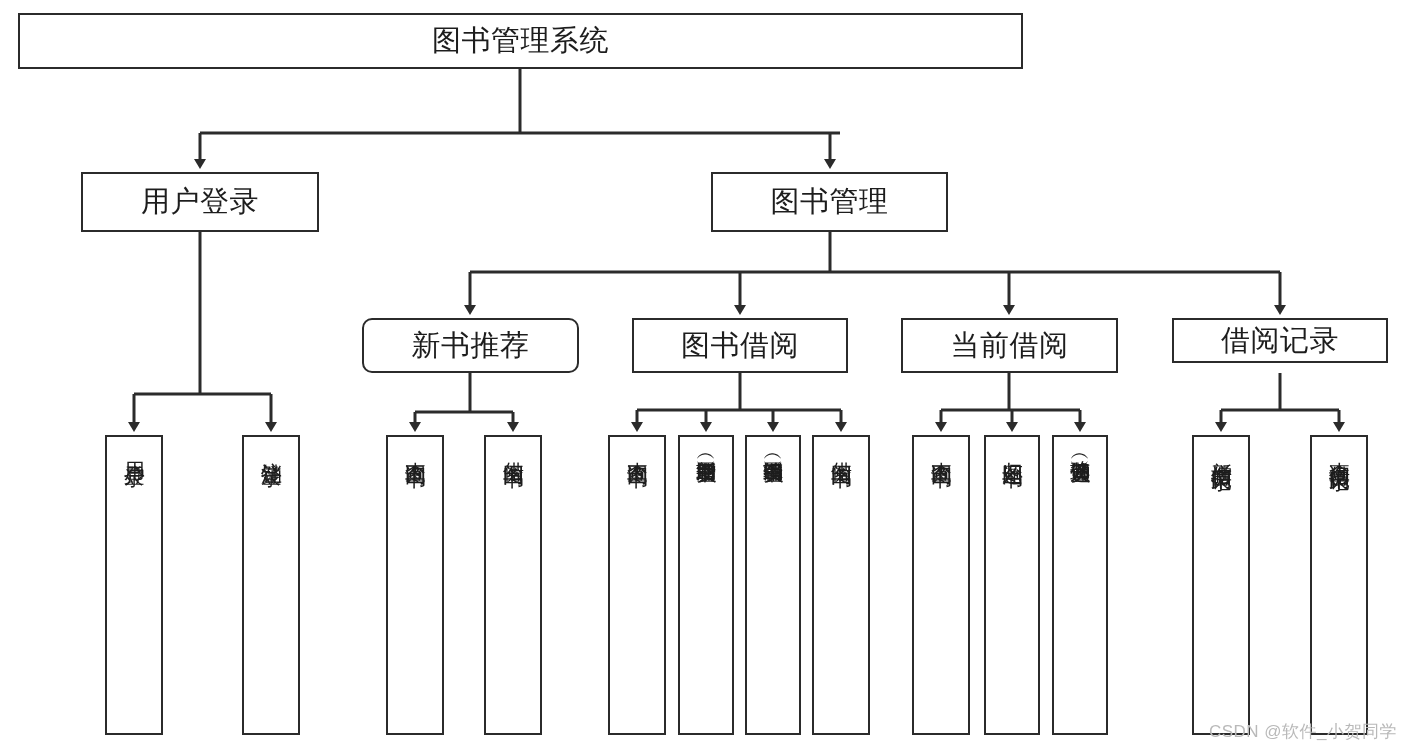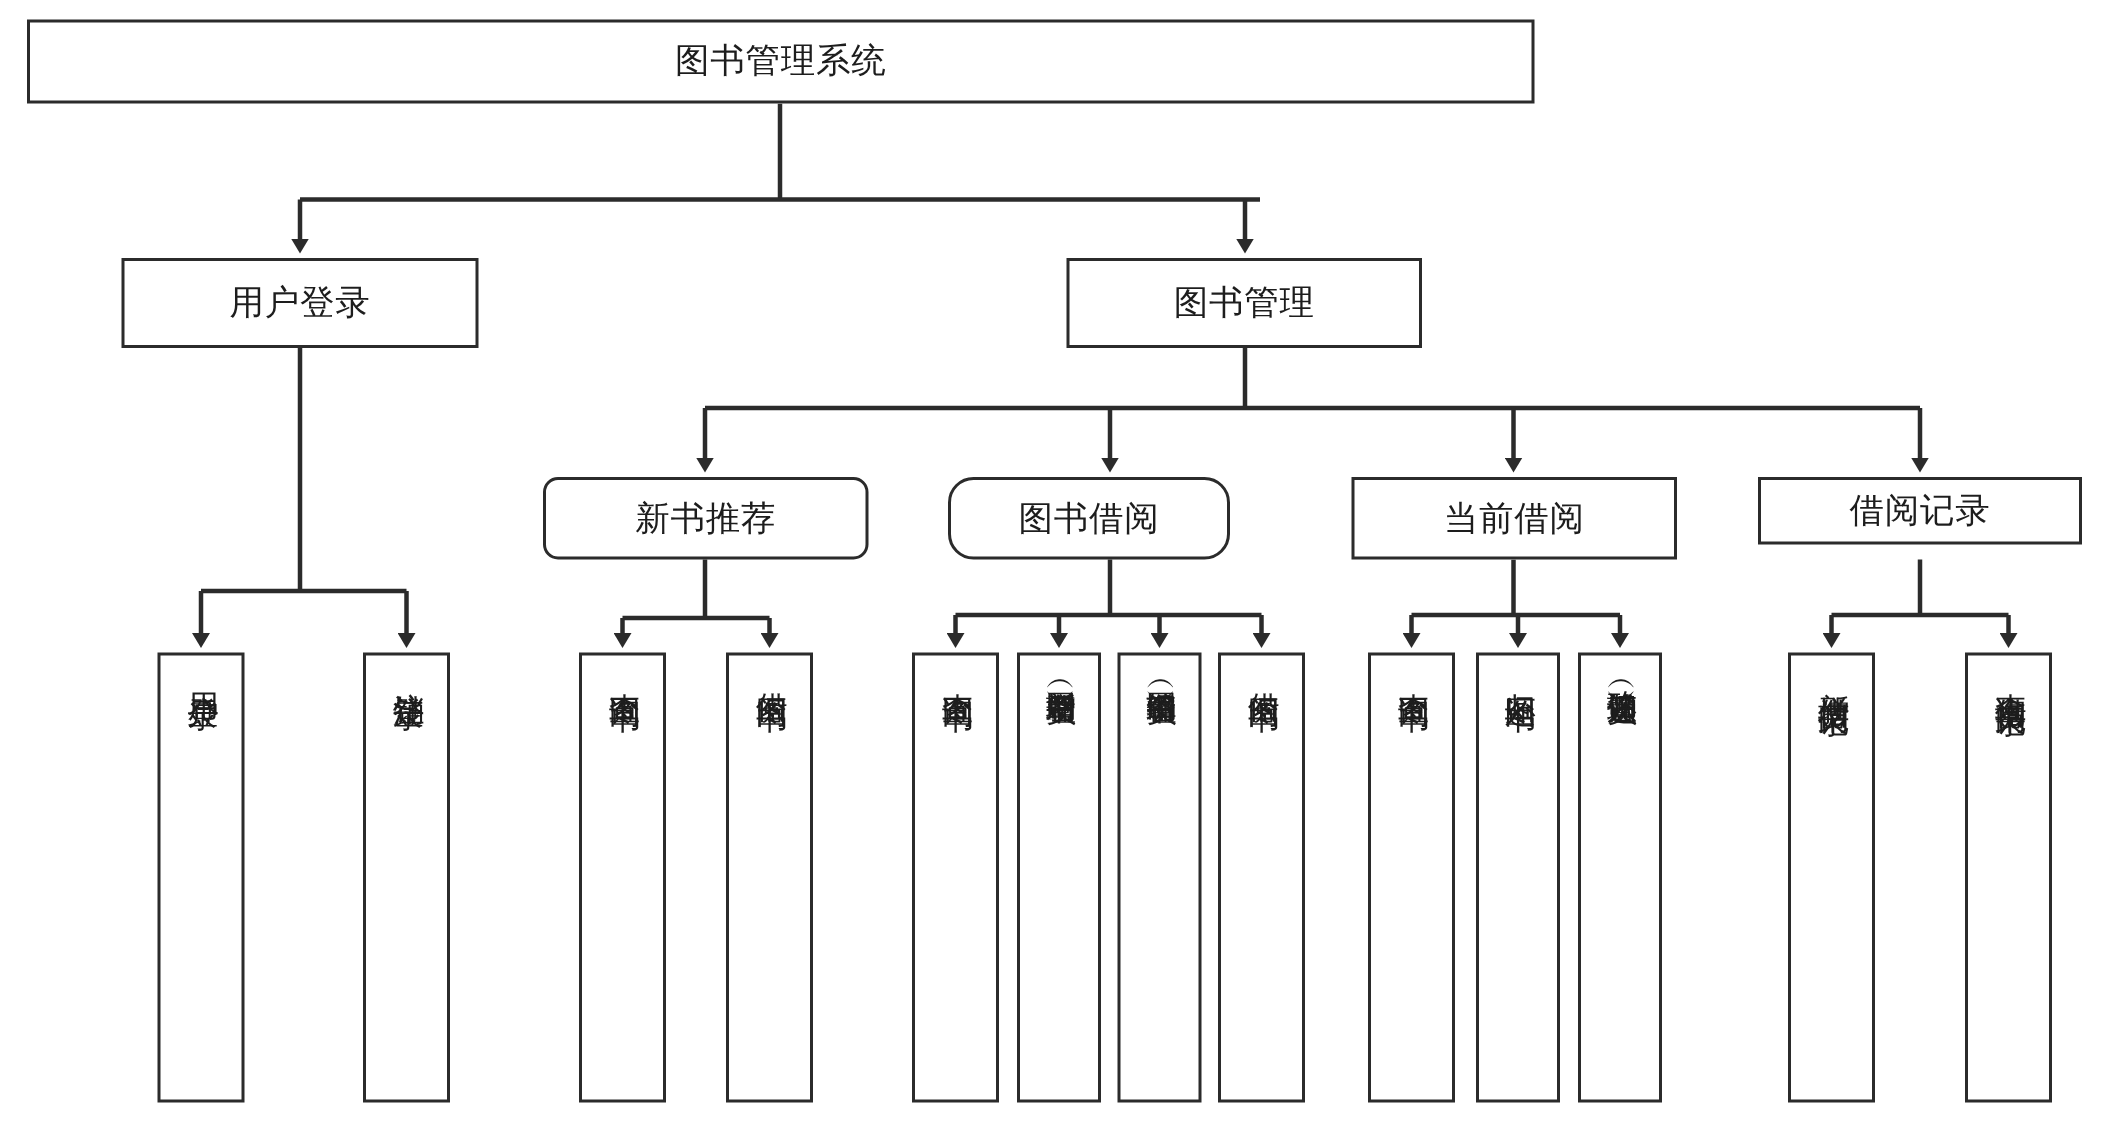--- a/index.html
+++ b/index.html
@@ -26,21 +26,21 @@
     position: absolute;
     box-sizing: border-box;
     border: 2.5px solid #2b2b2b;
     background: #ffffff;
     display: flex;
     align-items: center;
     justify-content: center;
     color: #1d1d1d;
   }
   .node.horiz .label {
-    font-size: 23px;
+    font-size: 29px;
     line-height: 1.1;
     letter-spacing: 0.5px;
     white-space: nowrap;
   }
   .node.vert {
     align-items: flex-start;
     justify-content: center;
     padding-top: 8px;
   }
   .node.vert .label {
@@ -127,21 +127,21 @@
       </div>
       <div class="node horiz" style="left: 81px; top: 172px; width: 238px; height: 60px; border-color: rgb(43, 43, 43);">
         <span class="label" style="color: rgb(29, 29, 29);">用户登录</span>
       </div>
       <div class="node horiz" style="left: 711px; top: 172px; width: 237px; height: 60px; border-color: rgb(43, 43, 43); text-align: right;">
         <span class="label" style="color: rgb(29, 29, 29);">图书管理</span>
       </div>
       <div class="node horiz" style="left: 362px; top: 318px; width: 217px; height: 55px; border-color: rgb(43, 43, 43); border-radius: 10px;">
         <span class="label" style="color: rgb(29, 29, 29);">新书推荐</span>
       </div>
-      <div class="node horiz" style="left: 632px; top: 318px; width: 188px; height: 55px; border-color: rgb(43, 43, 43); border-radius: 17px;">
+      <div class="node horiz" style="left: 632px; top: 318px; width: 216px; height: 55px; border-color: rgb(43, 43, 43);">
         <span class="label" style="color: rgb(29, 29, 29);">图书借阅</span>
       </div>
       <div class="node horiz" style="left: 901px; top: 318px; width: 217px; height: 55px; border-color: rgb(43, 43, 43);">
         <span class="label" style="color: rgb(29, 29, 29);">当前借阅</span>
       </div>
       <div class="node horiz" style="left: 1172px; top: 318px; width: 216px; height: 45px; border-color: rgb(43, 43, 43);">
         <span class="label" style="color: rgb(29, 29, 29);">借阅记录</span>
       </div>
       <div class="node vert" style="left: 105px; top: 435px; width: 58px; height: 300px; border-color: rgb(43, 43, 43);">
         <span class="label" style="color: rgb(29, 29, 29);">用户登录</span>
@@ -177,13 +177,14 @@
         <span class="label" style="color: rgb(29, 29, 29);">确认归还（管理员）</span>
       </div>
       <div class="node vert" style="left: 1192px; top: 435px; width: 58px; height: 300px; border-color: rgb(43, 43, 43);">
         <span class="label" style="color: rgb(29, 29, 29);">新增借阅记录</span>
       </div>
       <div class="node vert" style="left: 1310px; top: 435px; width: 58px; height: 300px; border-color: rgb(43, 43, 43);">
         <span class="label" style="color: rgb(29, 29, 29);">查询借阅记录</span>
       </div>
     </div>
 
+  <div id="watermark" style="color: rgb(185, 185, 185);">CSDN @软件_小贺同学</div>
 </div>
 
 </body></html>

